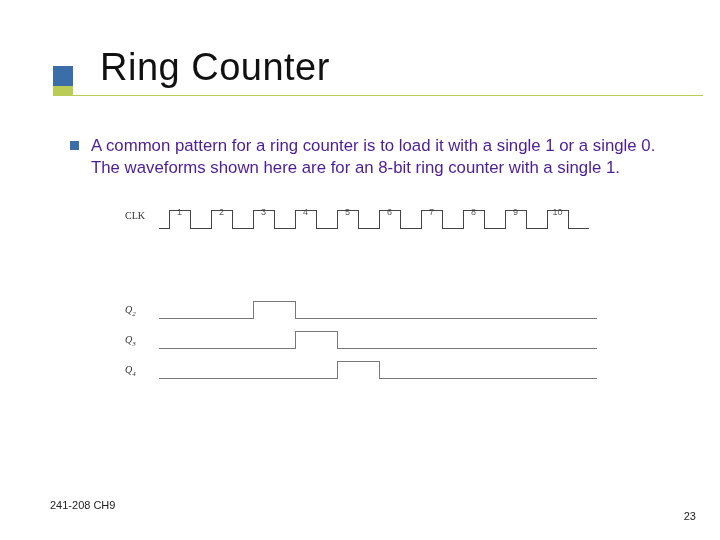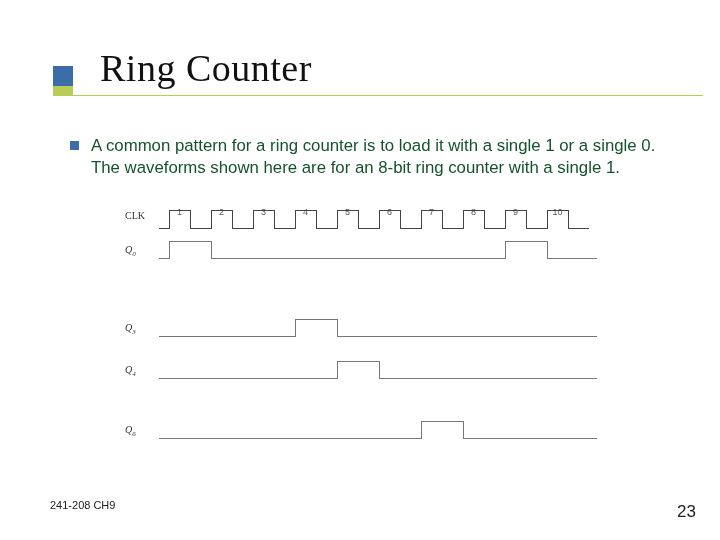--- a/index.html
+++ b/index.html
@@ -36,42 +36,42 @@
     background: #b9cc56;
   }
   .title {
     position: absolute;
     top: 46px;
     left: 100px;
     font-size: 38px;
     font-weight: 400;
     color: #111;
     letter-spacing: 0.5px;
-    font-family: Liberation Serif, serif;
+    font-family: Liberation Sans, sans-serif;
   }
   .bullet-row {
     position: absolute;
     top: 135px;
     left: 70px;
     width: 610px;
     display: flex;
     align-items: flex-start;
   }
   .bullet-mark {
     flex: 0 0 auto;
     width: 9px;
     height: 9px;
     background: #3b6da8;
     margin-top: 6px;
     margin-right: 12px;
   }
   .bullet-text {
     font-size: 16.8px;
     line-height: 1.32;
-    color: #14532d;
+    color: #4c1d95;
   }
   .diagram {
     position: absolute;
     top: 204px;
     left: 125px;
     width: 472px;
     height: 280px;
     text-decoration: underline;
   }
   .row {
@@ -119,21 +119,21 @@
     bottom: 29px;
     left: 18px;
     font-size: 11px;
     color: #222;
     margin-left: 32px;
   }
   .footer-right {
     position: absolute;
     bottom: 18px;
     right: 24px;
-    font-size: 17px;
+    font-size: 11px;
     color: #222;
   }
 </style>
 </head>
 <body>
 
 <div class="title-bar"></div>
 <div class="title-bar-y"></div>
 <div class="title-line"></div>
 <h1 class="title">Ring Counter</h1>
@@ -155,48 +155,40 @@
         <div class="tick-num" style="left: 230.5px;">6</div>
         <div class="tick-num" style="left: 272.5px;">7</div>
         <div class="tick-num" style="left: 314.5px;">8</div>
         <div class="tick-num" style="left: 356.5px;">9</div>
         <div class="tick-num" style="left: 398.5px;">10</div>
         <svg width="438" height="24" viewBox="0 0 438 24" class="clk-svg" style="top: 2px;">
           <path d="M 0 22 L 10 22 L 10 4 L 31 4 L 31 22 L 52 22 L 52 4 L 73 4 L 73 22 L 94 22 L 94 4 L 115 4 L 115 22 L 136 22 L 136 4 L 157 4 L 157 22 L 178 22 L 178 4 L 199 4 L 199 22 L 220 22 L 220 4 L 241 4 L 241 22 L 262 22 L 262 4 L 283 4 L 283 22 L 304 22 L 304 4 L 325 4 L 325 22 L 346 22 L 346 4 L 367 4 L 367 22 L 388 22 L 388 4 L 409 4 L 409 22 L 430 22" fill="none" stroke="#444" stroke-width="1" shape-rendering="crispEdges"></path>
         </svg>
       </div>
     </div>
-    <div class="row" style="top: 34px; height: 22px;">
-      <div class="lbl">Q<sub>0</sub></div>
+    <div class="row" style="top: 94px; height: 22px;">
+      <div class="lbl">Q<sub>2</sub></div>
       <div class="tracks">
         <svg width="438" height="22" viewBox="0 0 438 22" class="q-svg">
-          <path d="M 0 20 L 10 20 L 10 3 L 52 3 L 52 20 L 94 20 L 136 20 L 178 20 L 220 20 L 262 20 L 304 20 L 346 20 L 346 3 L 388 3 L 388 20 L 430 20 L 438 20" fill="none" stroke="#777" stroke-width="1" shape-rendering="crispEdges"></path>
+          <path d="M 0 20 L 10 20 L 52 20 L 94 20 L 94 3 L 136 3 L 136 20 L 178 20 L 220 20 L 262 20 L 304 20 L 346 20 L 388 20 L 430 20 L 438 20" fill="none" stroke="#777" stroke-width="1" shape-rendering="crispEdges"></path>
         </svg>
       </div>
     </div>
-    <div class="row" style="top: 112px; height: 22px; text-align: right;">
+    <div class="row" style="top: 124px; height: 22px; text-align: right;">
       <div class="lbl">Q<sub>3</sub></div>
       <div class="tracks">
         <svg width="438" height="22" viewBox="0 0 438 22" class="q-svg">
           <path d="M 0 20 L 10 20 L 52 20 L 94 20 L 136 20 L 136 3 L 178 3 L 178 20 L 220 20 L 262 20 L 304 20 L 346 20 L 388 20 L 430 20 L 438 20" fill="none" stroke="#777" stroke-width="1" shape-rendering="crispEdges"></path>
         </svg>
       </div>
     </div>
     <div class="row" style="top: 154px; height: 22px; text-align: right;">
       <div class="lbl">Q<sub>4</sub></div>
       <div class="tracks">
         <svg width="438" height="22" viewBox="0 0 438 22" class="q-svg">
           <path d="M 0 20 L 10 20 L 52 20 L 94 20 L 136 20 L 178 20 L 178 3 L 220 3 L 220 20 L 262 20 L 304 20 L 346 20 L 388 20 L 430 20 L 438 20" fill="none" stroke="#777" stroke-width="1" shape-rendering="crispEdges"></path>
         </svg>
       </div>
     </div>
-    <div class="row" style="top: 214px; height: 22px;">
-      <div class="lbl">Q<sub>6</sub></div>
-      <div class="tracks">
-        <svg width="438" height="22" viewBox="0 0 438 22" class="q-svg">
-          <path d="M 0 20 L 10 20 L 52 20 L 94 20 L 136 20 L 178 20 L 220 20 L 262 20 L 262 3 L 304 3 L 304 20 L 346 20 L 388 20 L 430 20 L 438 20" fill="none" stroke="#777" stroke-width="1" shape-rendering="crispEdges"></path>
-        </svg>
-      </div>
-    </div>
   </div>
 
 <div class="footer-left">241-208 CH9</div>
 <div class="footer-right">23</div>
 
 </body></html>

